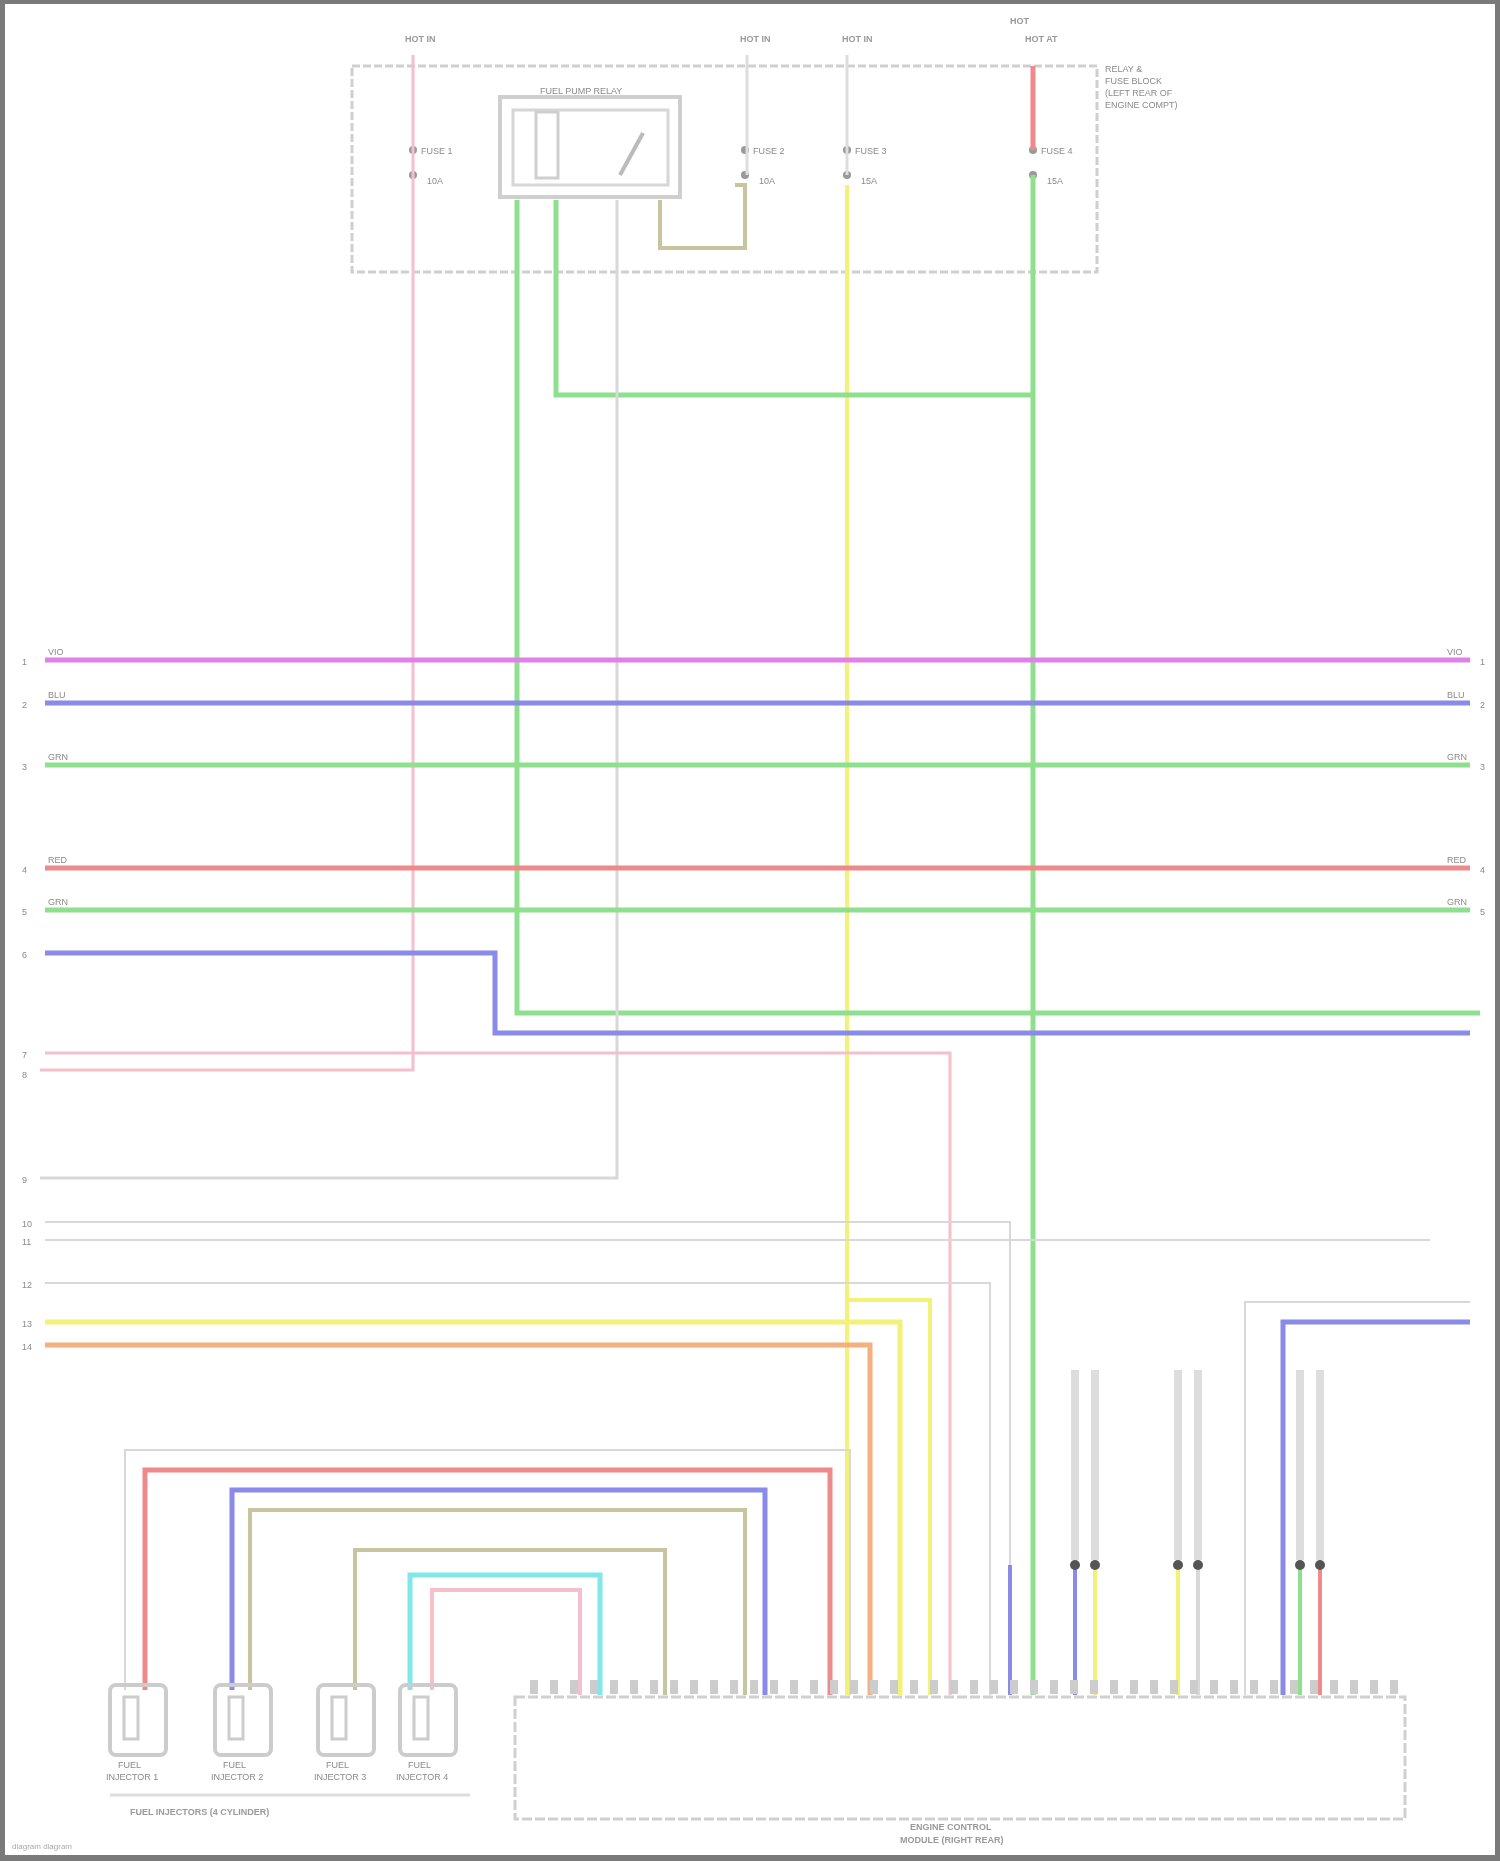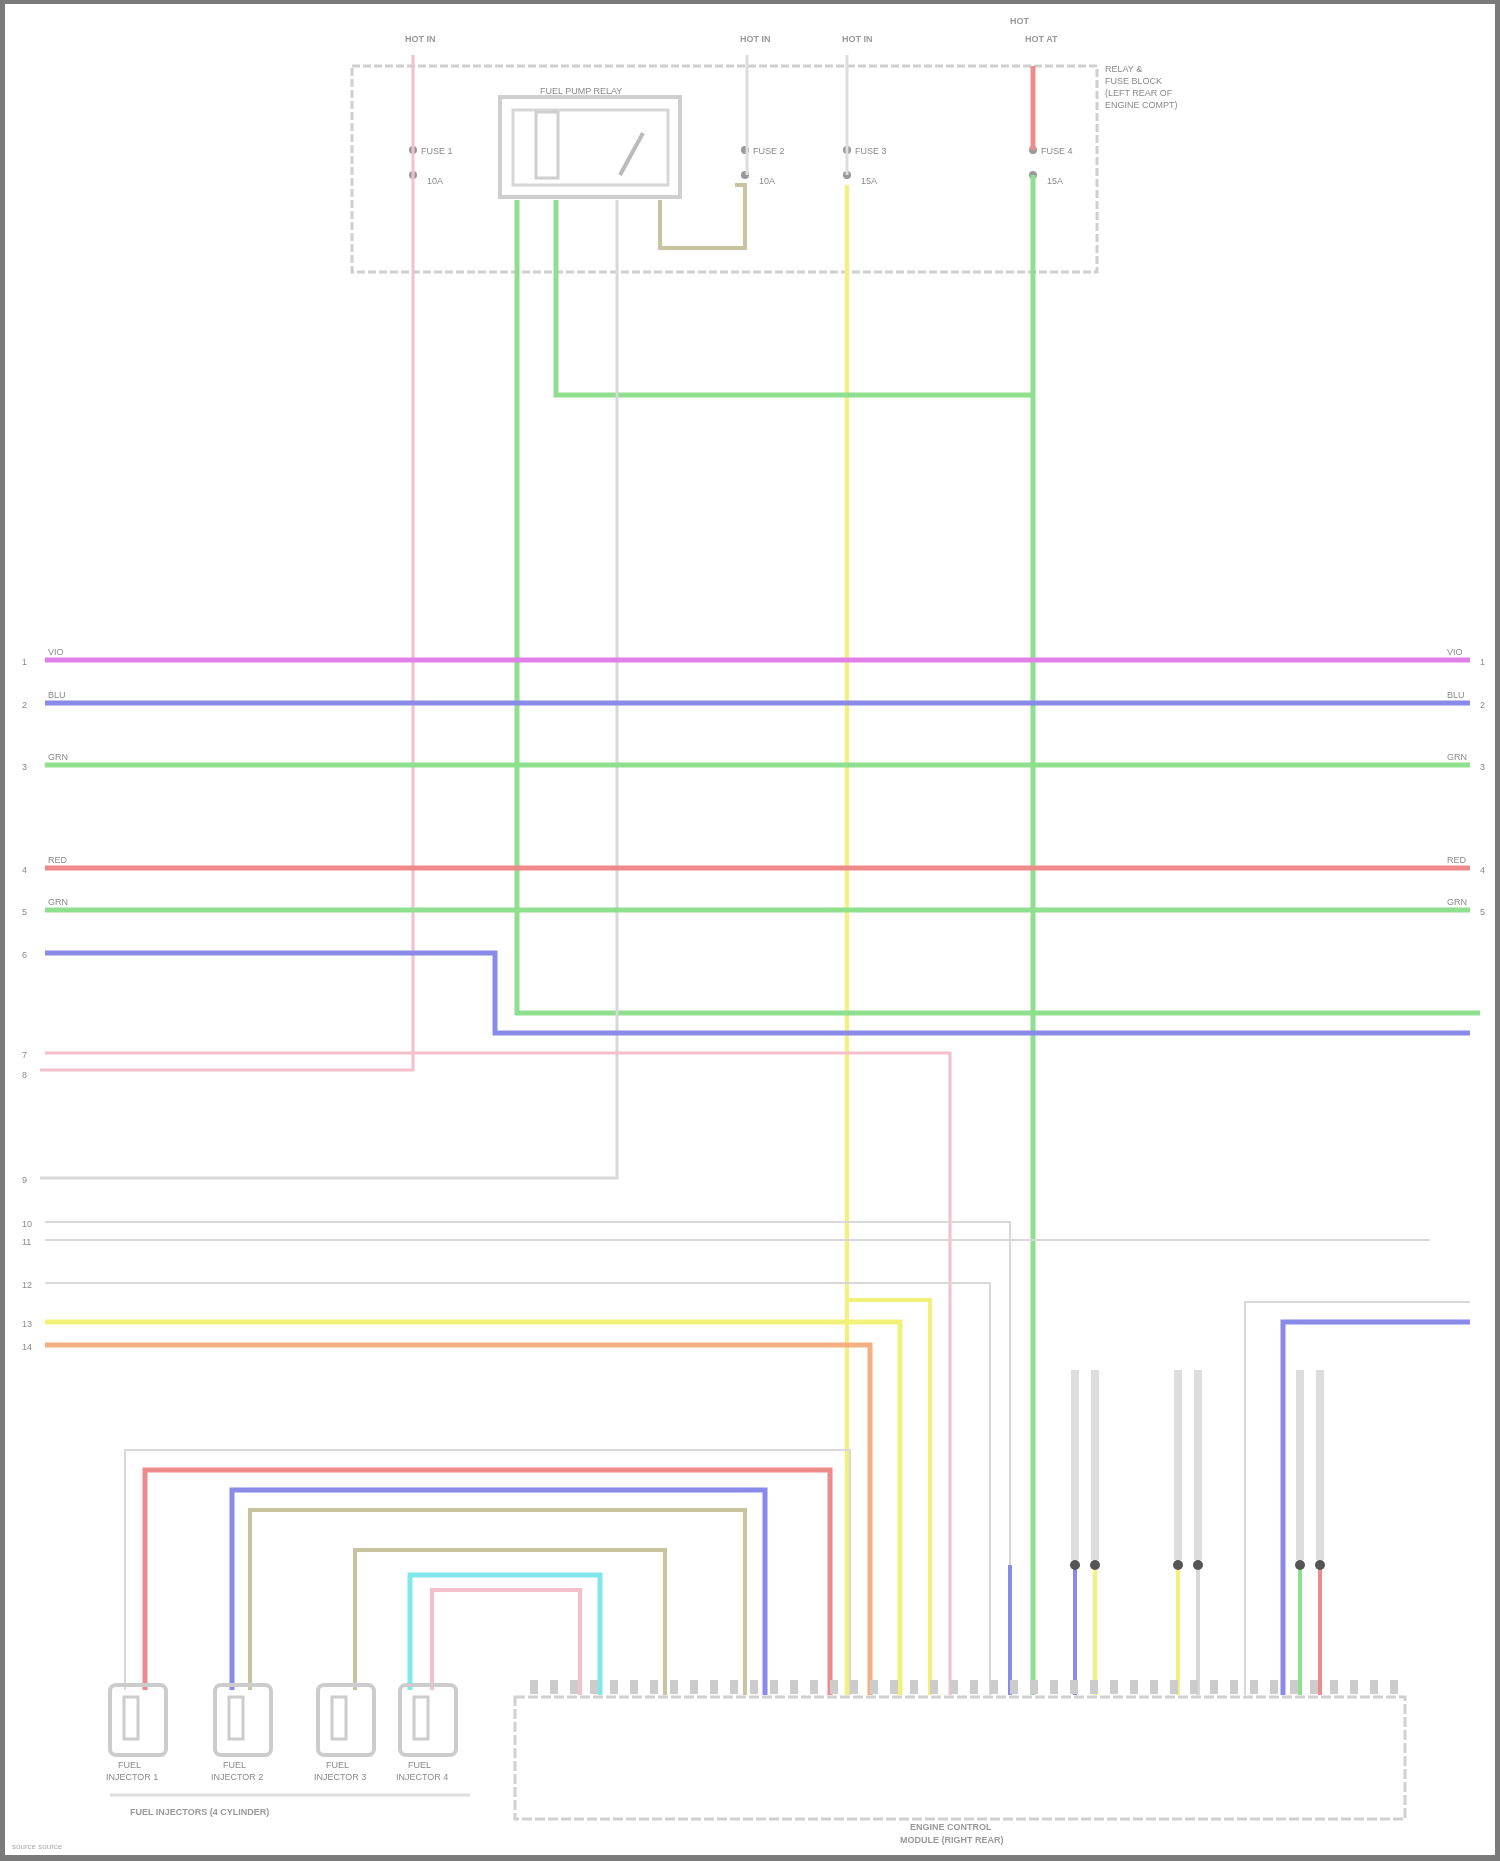--- a/index.html
+++ b/index.html
@@ -187,13 +187,13 @@
     <text x="326" y="1768" class="lbl">FUEL</text>
     <text x="314" y="1780" class="lbl">INJECTOR 3</text>
     <rect x="400" y="1685" width="56" height="70" rx="6" fill="none" stroke="#ccc" stroke-width="4"></rect>
     <rect x="414" y="1697" width="14" height="42" fill="none" stroke="#ccc" stroke-width="3"></rect>
     <text x="408" y="1768" class="lbl">FUEL</text>
     <text x="396" y="1780" class="lbl">INJECTOR 4</text>
     <line x1="110" y1="1795" x2="470" y2="1795" stroke="#ddd" stroke-width="3"></line>
     <text x="130" y="1815" class="lblb">FUEL INJECTORS (4 CYLINDER)</text>
   </svg>
 
-<div class="foot">source source</div>
+<div class="foot">diagram diagram</div>
 
 </body></html>

